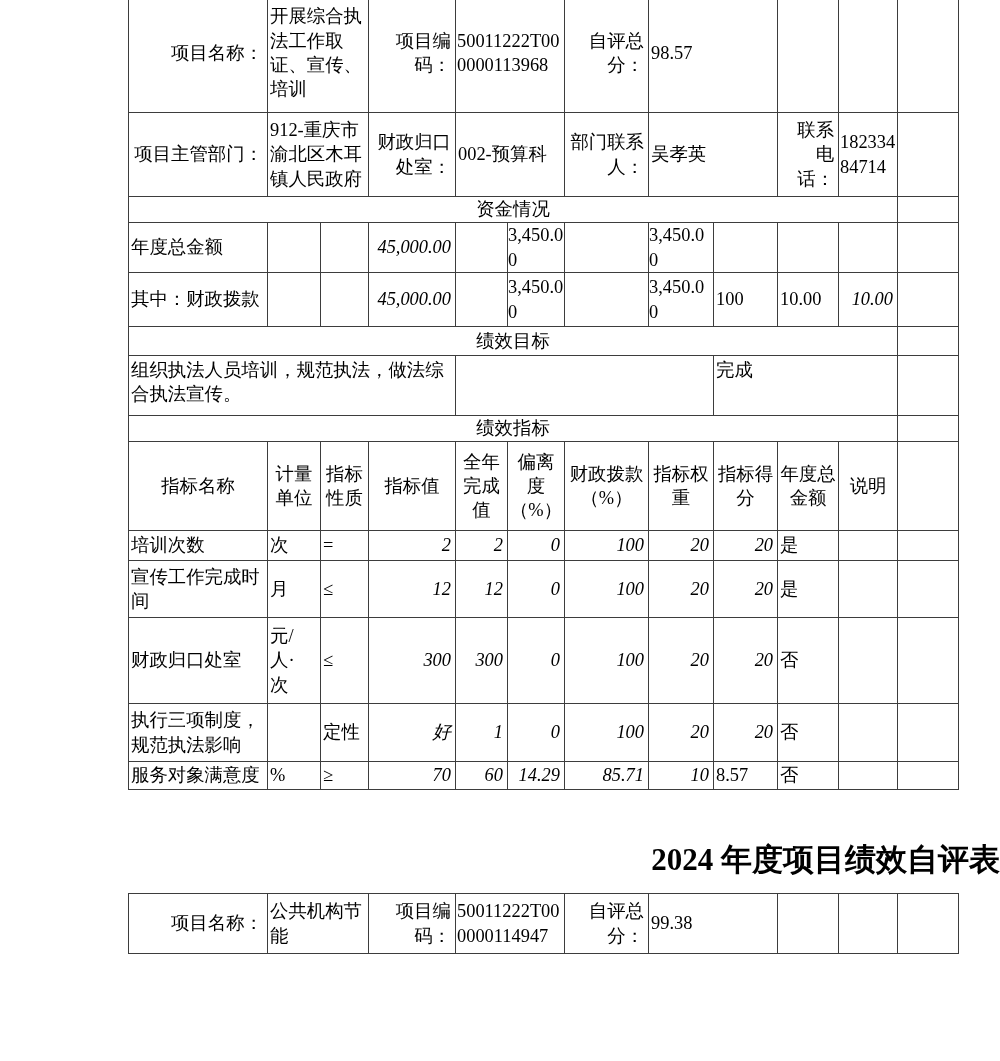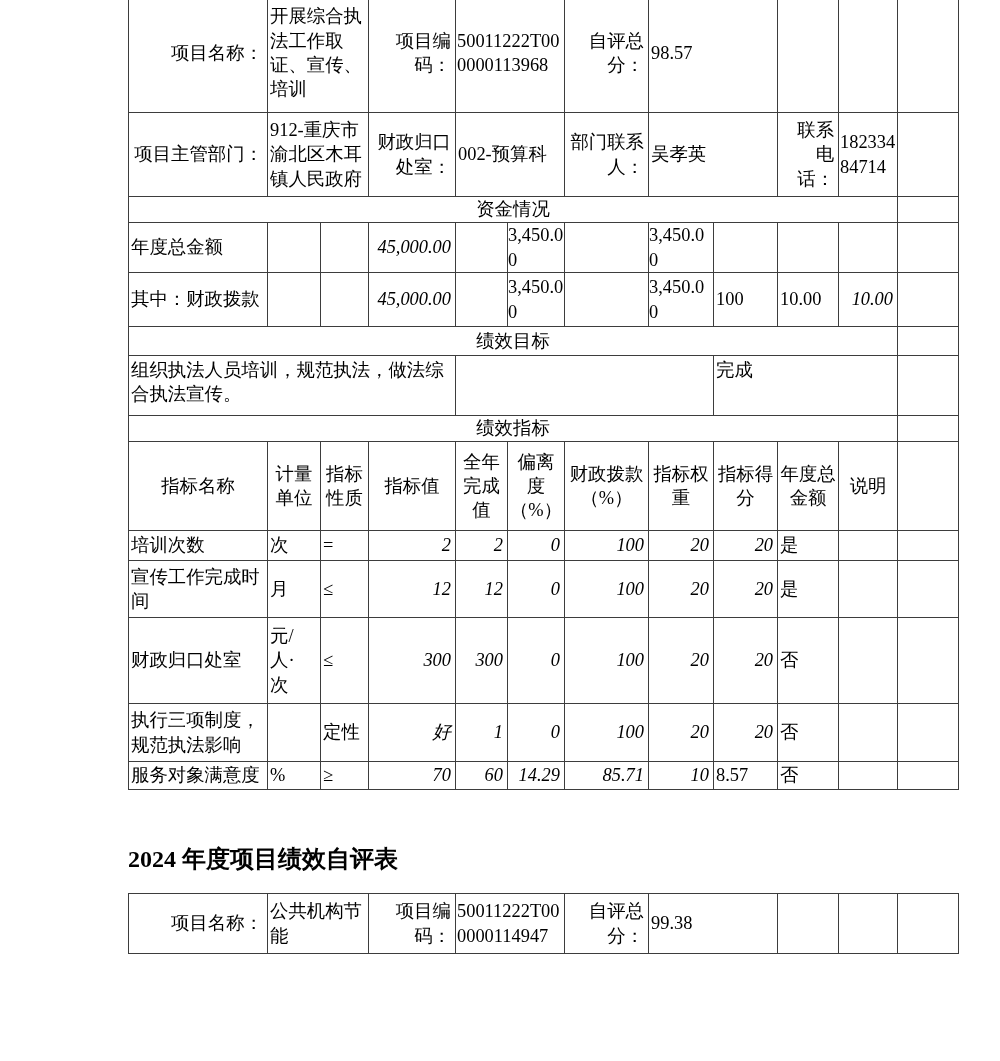--- a/index.html
+++ b/index.html
@@ -13,22 +13,22 @@
   .lbl{text-align:right;padding:0 4px;}
   .val{text-align:left;}
   .sec{text-align:center;margin-top:24px;}
   .hc{text-align:center;padding:0 1px;}
   .nr{text-align:right;padding:0 4px 0 1px;font-style:italic;}
   .nl{text-align:left;}
   .wrapnum{word-break:break-all;padding:0;text-align:left;}
   .code{word-break:break-all;padding:0 1px;text-align:left;}
   .vtop{vertical-align:top;padding-top:2px;}
   .pre{white-space:pre-line;}
-  .title{width:872px;margin:48px 0 0 128px;text-align:left;font-weight:bold;
-         font-size:24px;line-height:43px;}
+  .title{width:872px;margin:48px 0 0 128px;text-align:right;font-weight:bold;
+         font-size:31px;line-height:43px;}
 </style>
 </head>
 <body>
 
 <table id="t1">
   <colgroup>
     <col style="width:139px">
       <col style="width:53px">
       <col style="width:48px">
       <col style="width:87px">

